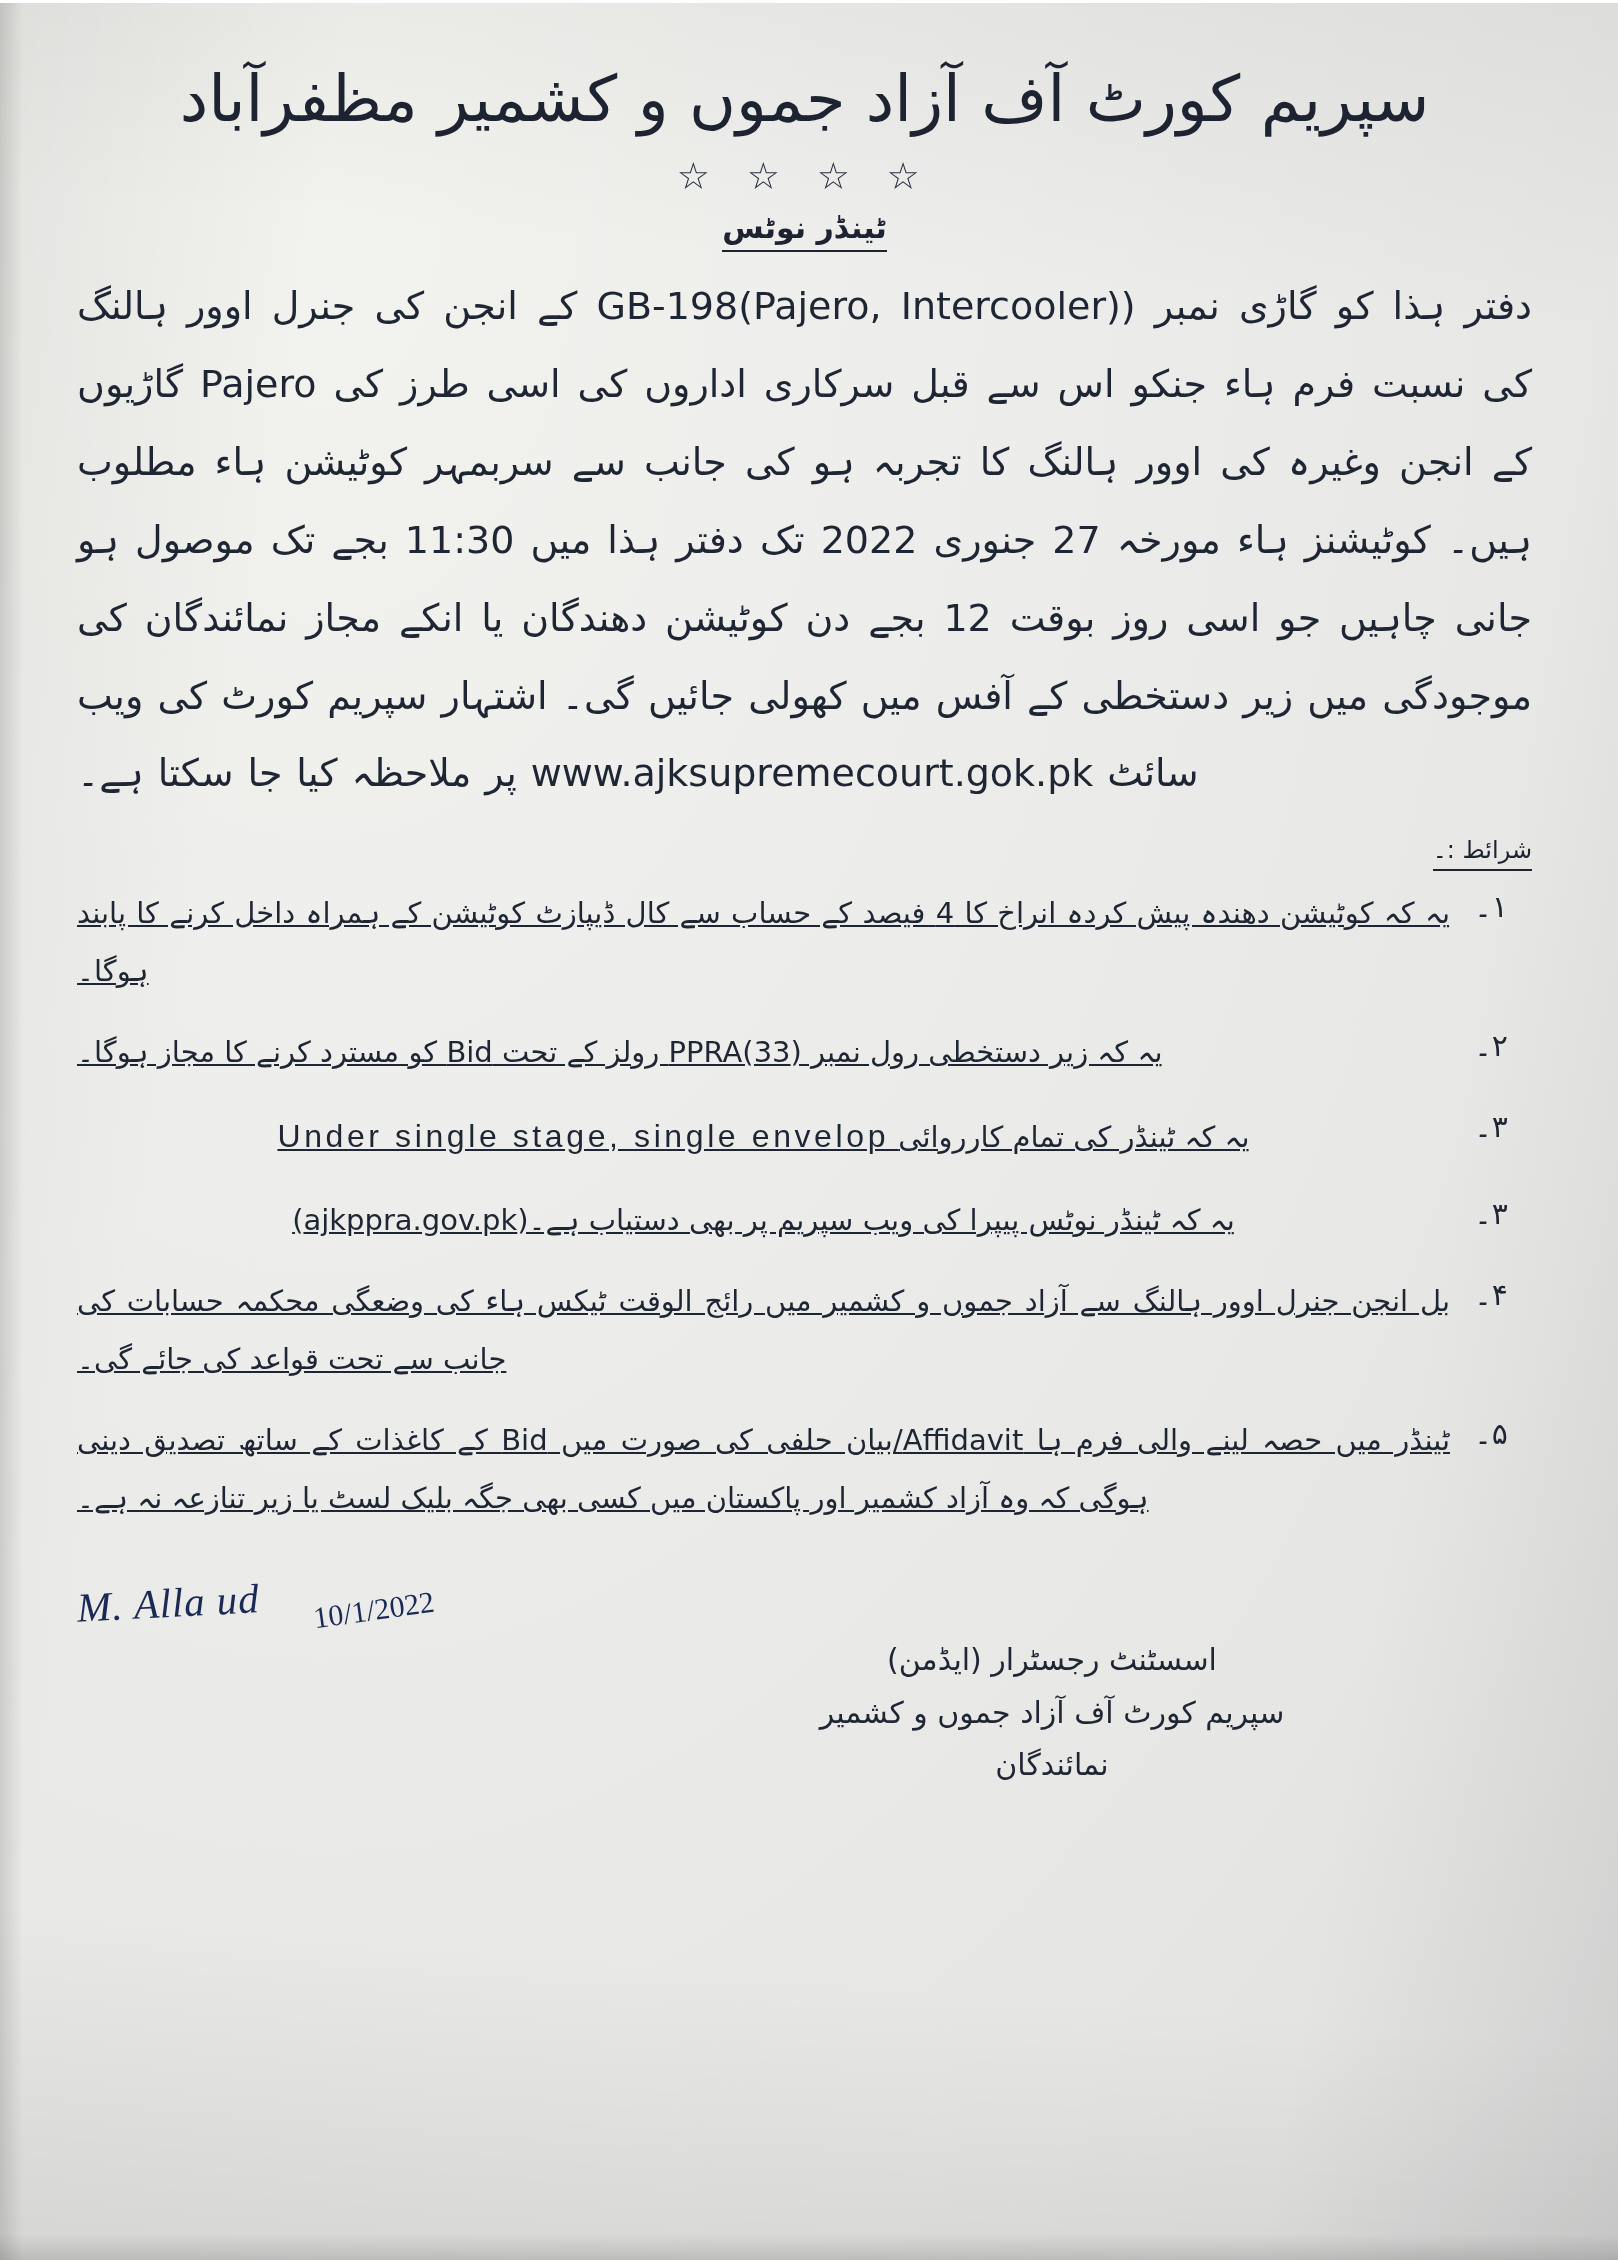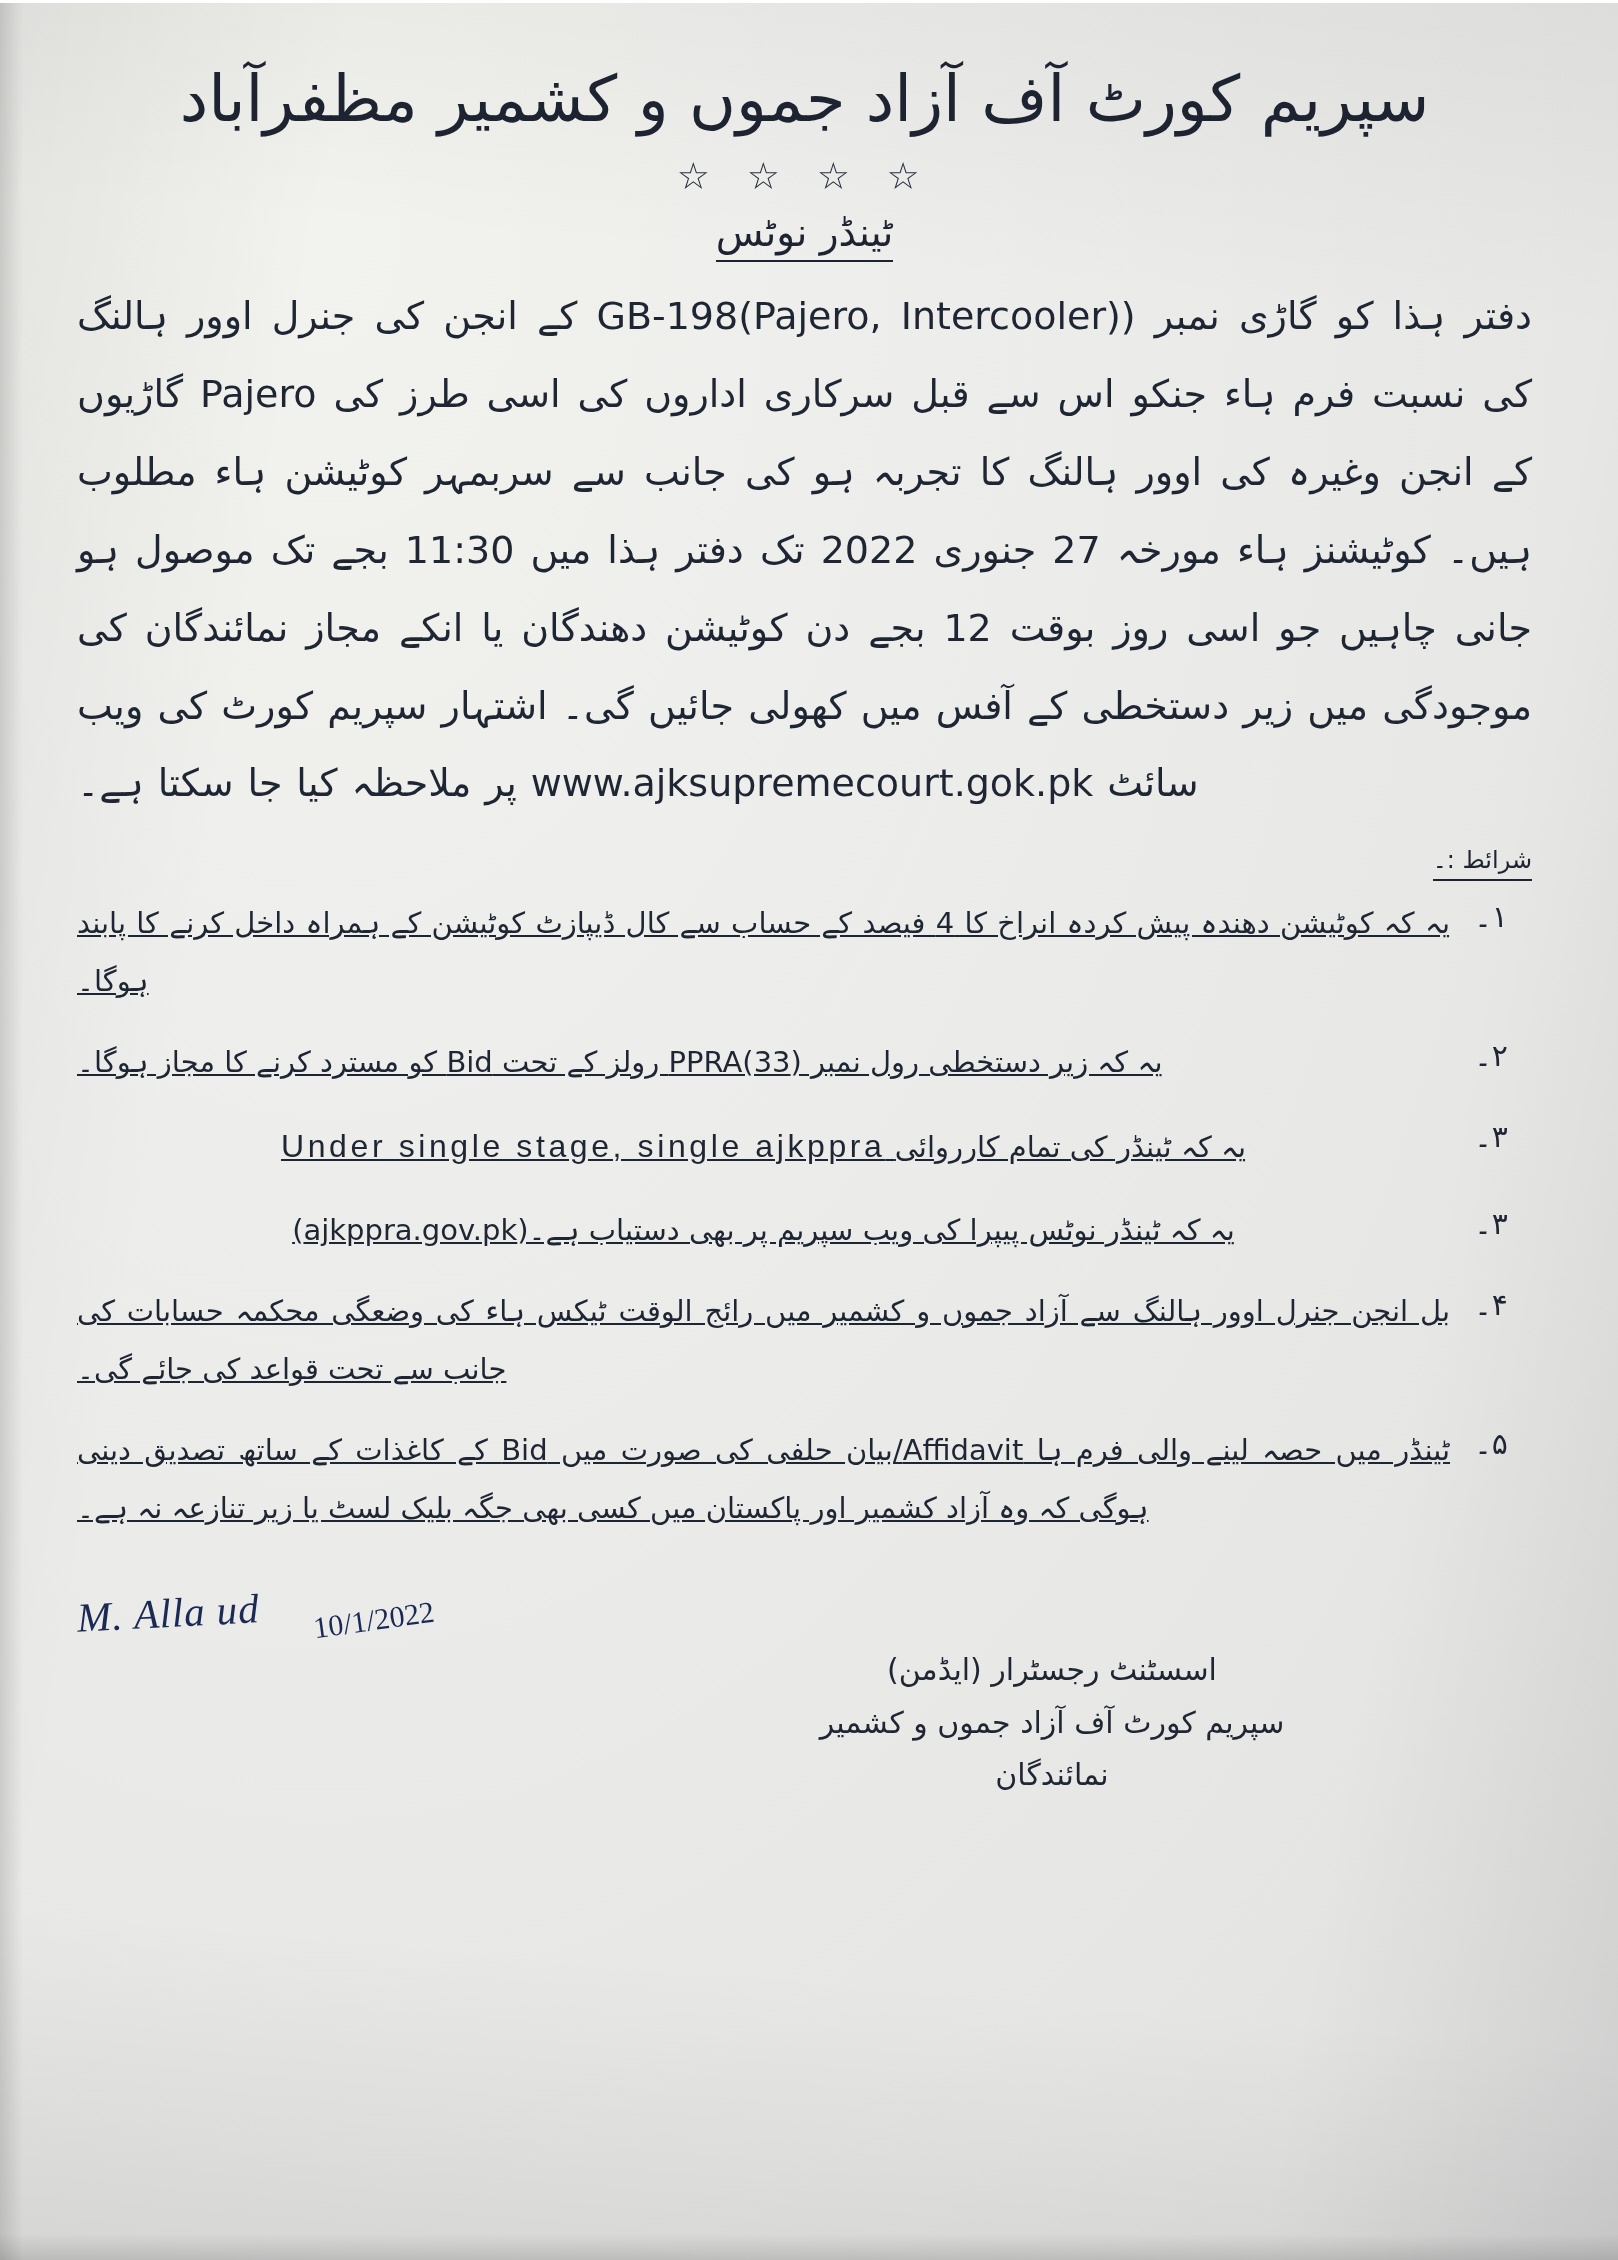--- a/index.html
+++ b/index.html
@@ -50,23 +50,24 @@
   }
   .stars {
     text-align: center;
     font-size: 37px;
     letter-spacing: 12.5px;
     color: #2a3040;
     margin: 16px 0 12.5px 0;
   }
   .subtitle {
     text-align: center;
-    font-size: 39px;
+    font-size: 30px;
     color: #1d2330;
     margin: 9px 0 23px 0;
+    font-weight: bold;
   }
   .subtitle span {
     border-bottom: 2.7px solid #1d2330;
     padding-bottom: 5.3px;
     letter-spacing: 3.6px;
   }
   .body-para {
     font-size: 38px;
     line-height: 2.05;
     color: #1f2633;
@@ -212,21 +213,21 @@
 
       <li class="cond-item">
         <div class="cond-num">۲۔</div>
         <div class="cond-text">یہ کہ زیر دستخطی رول نمبر (PPRA(33 رولز کے تحت Bid کو مسترد کرنے کا مجاز ہوگا۔</div>
       </li>
 
       <li class="cond-item">
         <div class="cond-num">۳۔</div>
         <div class="cond-text centerish">
           <span>یہ کہ ٹینڈر کی تمام کارروائی</span>
-          <span class="big-ltr">Under single stage, single ajkppra</span>
+          <span class="big-ltr">Under single stage, single envelop</span>
           <br>
         </div>
       </li>
 
       <li class="cond-item">
         <div class="cond-num">۳۔</div>
         <div class="cond-text centerish">یہ کہ ٹینڈر نوٹس پیپرا کی ویب سپریم پر بھی دستیاب ہے۔(ajkppra.gov.pk)</div>
       </li>
 
       <li class="cond-item">

